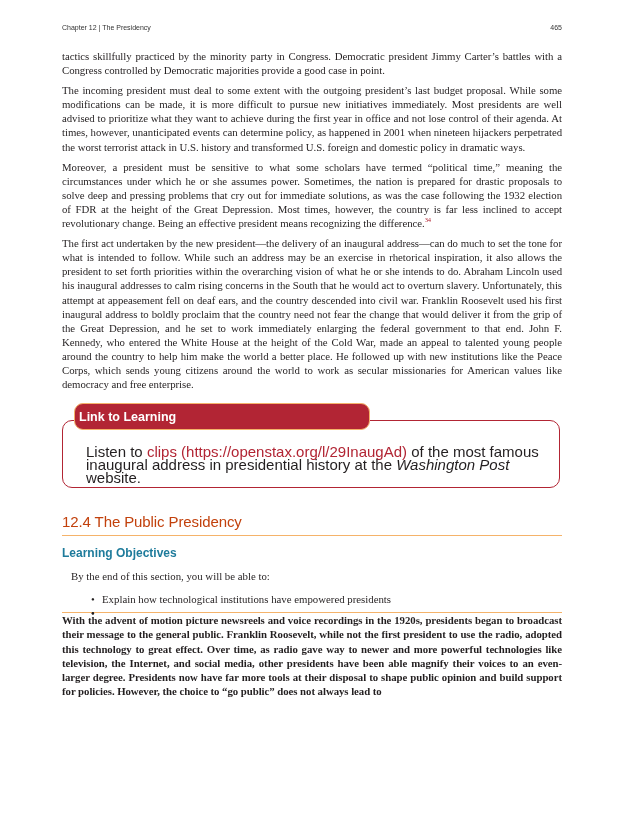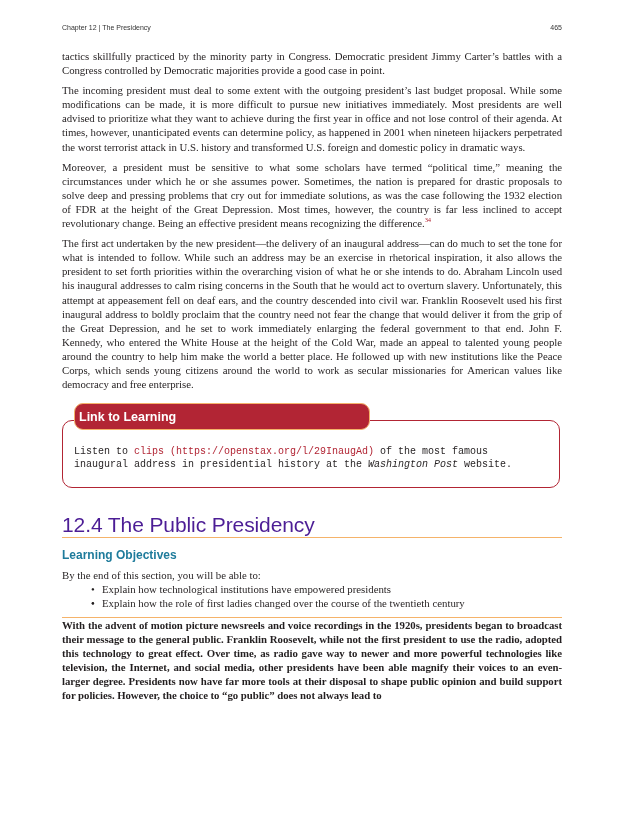--- a/index.html
+++ b/index.html
@@ -83,54 +83,55 @@
       padding-left: 4px;
     }
     .ltl-tab span {
       font-family: "Liberation Sans", sans-serif;
       font-weight: bold;
       color: #fff;
       font-size: 12.5px;
     }
     .ltl-text {
       position: absolute;
-      left: 12px;
+      left: 24px;
       top: 42px;
       width: 460px;
-      font-family: Liberation Mono, monospace;
-      font-size: 10px;
+      font-family: Liberation Sans, sans-serif;
+      font-size: 15px;
       line-height: 13px;
       color: #231f20;
     }
     .ltl-text a {
       color: #b22534;
       text-decoration: none;
     }
     .ltl-text em { font-style: italic; }
     h2.section-title {
       font-family: "Liberation Sans", sans-serif;
-      color: #4c1d95;
-      font-size: 21px;
+      color: #c2410c;
+      font-size: 15px;
       font-weight: normal;
       margin: 18px 0 0 0;
+      padding-bottom: 5px;
       border-bottom: 1.3px solid #f5b36a;
       letter-spacing: -0.1px;
     }
     h3.lo-title {
       font-family: "Liberation Sans", sans-serif;
       color: #1e7b9b;
       font-size: 12px;
       font-weight: bold;
       margin: 10px 0 6px 0;
     }
     .lo-intro {
       font-family: "Liberation Serif", serif;
       font-size: 10.8px;
       line-height: 14px;
-      margin: 0;
+      margin: 9px;
     }
     ul.lo-list {
       margin: 0;
       padding: 0 0 6px 0;
       list-style: none;
       border-bottom: 1.3px solid #f5b36a;
     }
     ul.lo-list li {
       font-family: "Liberation Serif", serif;
       font-size: 10.8px;
@@ -170,19 +171,19 @@
       <div class="ltl-text"><span>Listen to </span><a>clips (https://openstax.org/l/29InaugAd)</a><span> of the most famous inaugural address in presidential history at the </span><em>Washington Post</em><span> website.</span></div>
     </div>
 
     <h2 class="section-title">12.4 The Public Presidency</h2>
 
     <h3 class="lo-title">Learning Objectives</h3>
     <p class="lo-intro">By the end of this section, you will be able to:</p>
     <ul class="lo-list">
       <li><span class="bullet">•</span><span>Explain how technological institutions have empowered presidents</span></li>
       <li><span class="bullet">•</span></li>
-      <li><span class="bullet">•</span><span>Explain how the role of first ladies changed over the course of the twentieth century</span></li>
+      <li><span class="bullet">•</span></li>
     </ul>
 
     <p class="body after-lo">With the advent of motion picture newsreels and voice recordings in the 1920s, presidents began to broadcast their message to the general public. Franklin Roosevelt, while not the first president to use the radio, adopted this technology to great effect. Over time, as radio gave way to newer and more powerful technologies like television, the Internet, and social media, other presidents have been able magnify their voices to an even-larger degree. Presidents now have far more tools at their disposal to shape public opinion and build support for policies. However, the choice to “go public” does not always lead to</p>
 
   </div>
 </div>
 
 </body></html>

